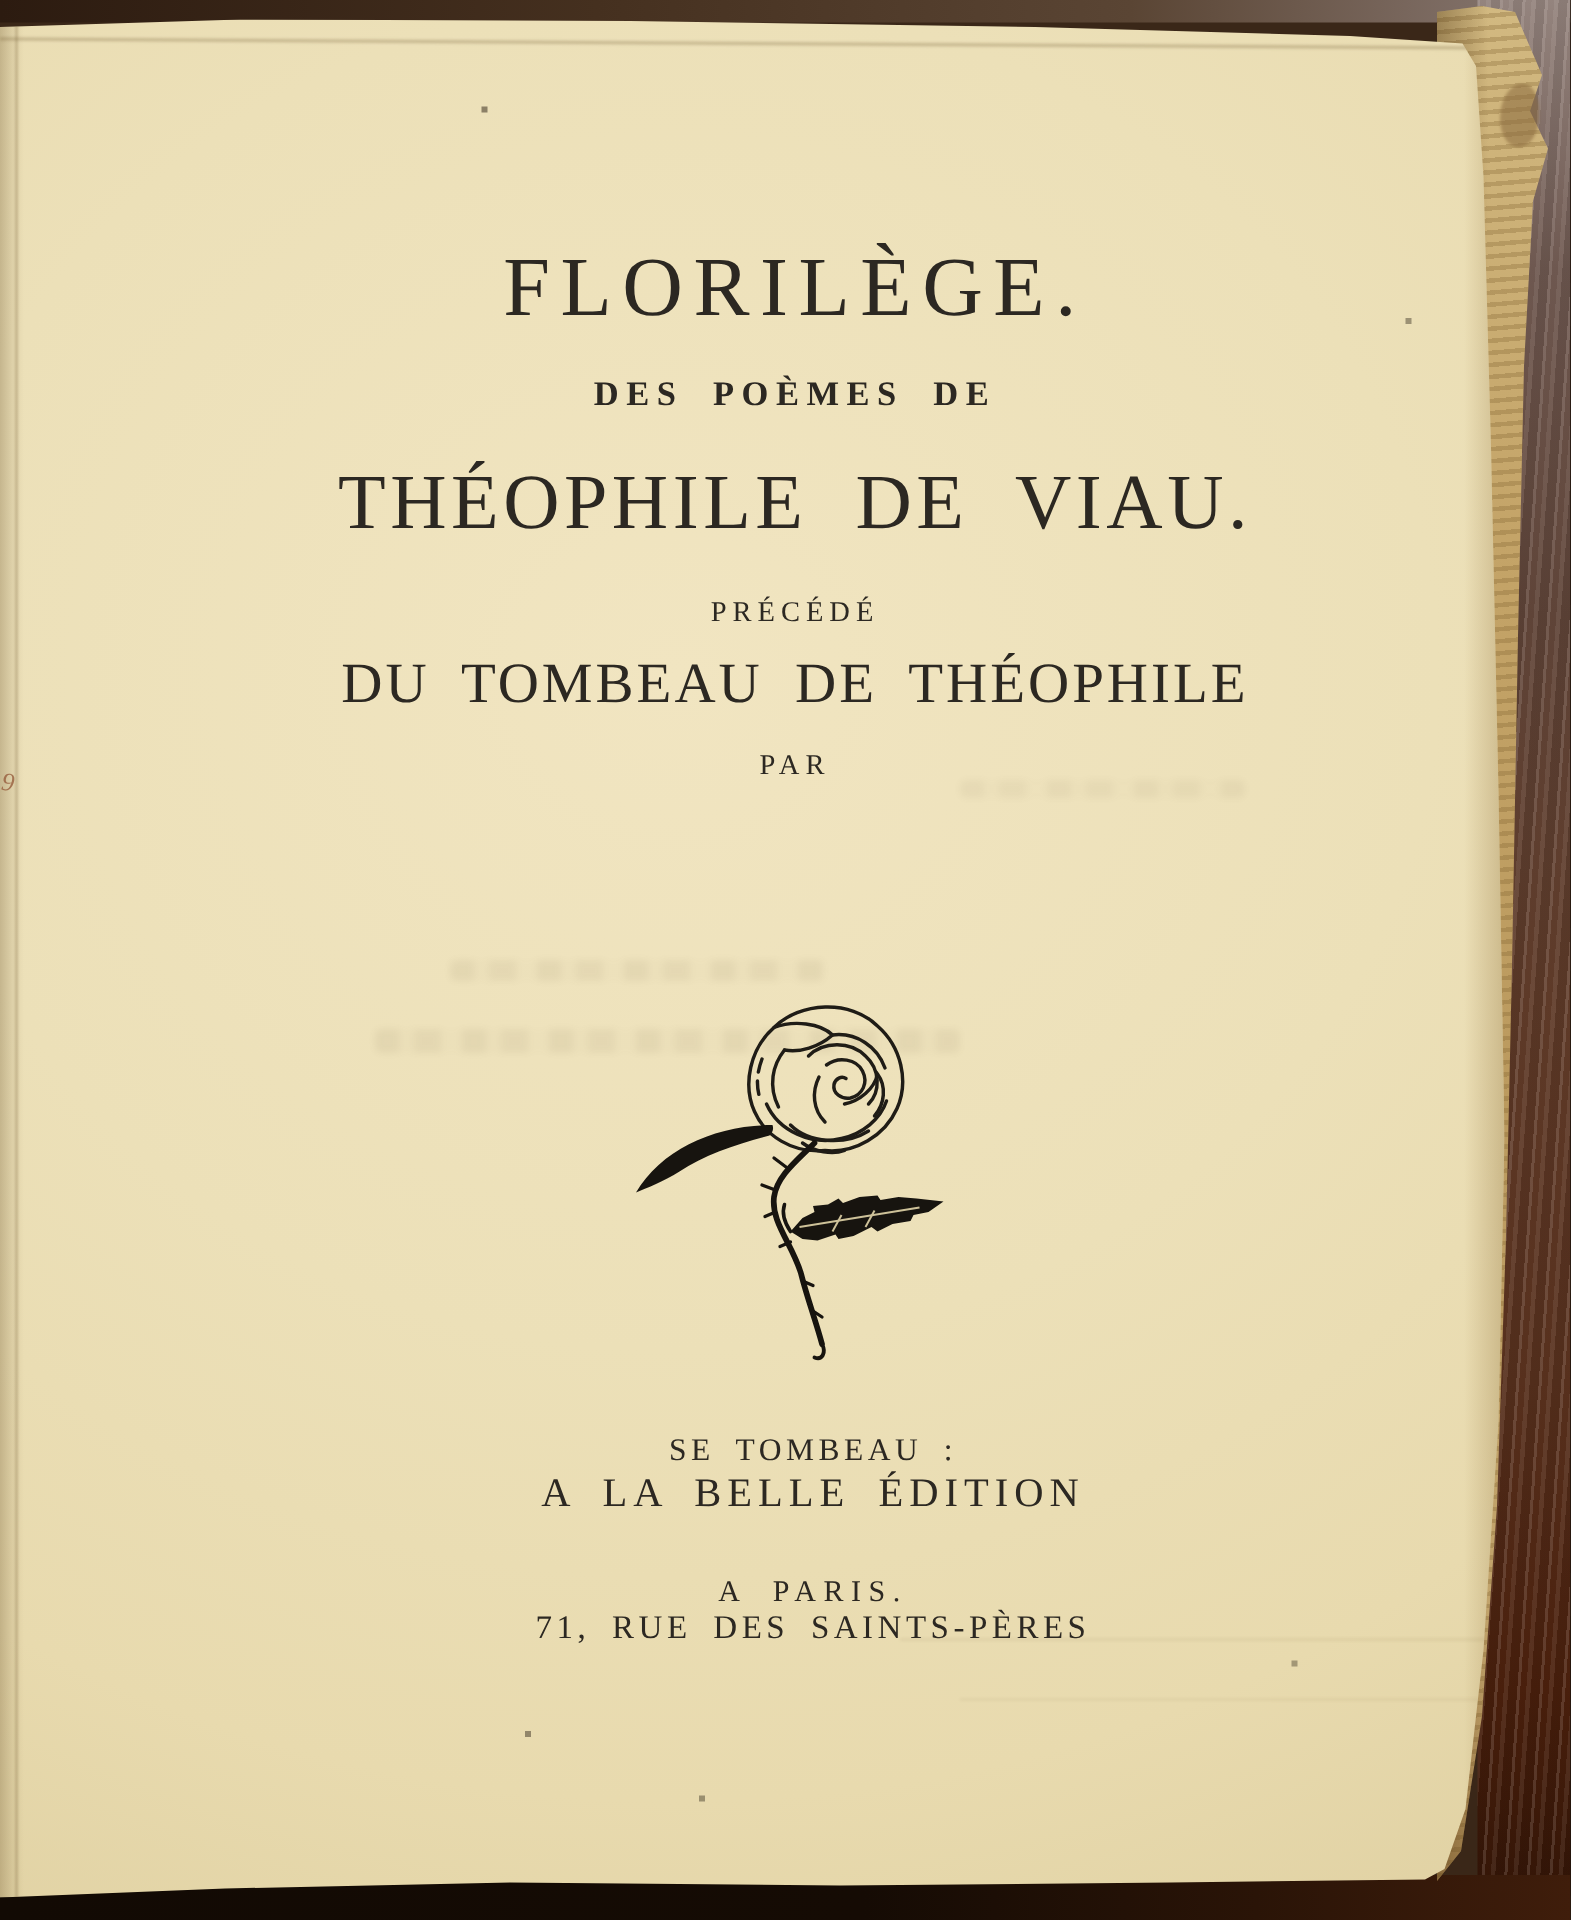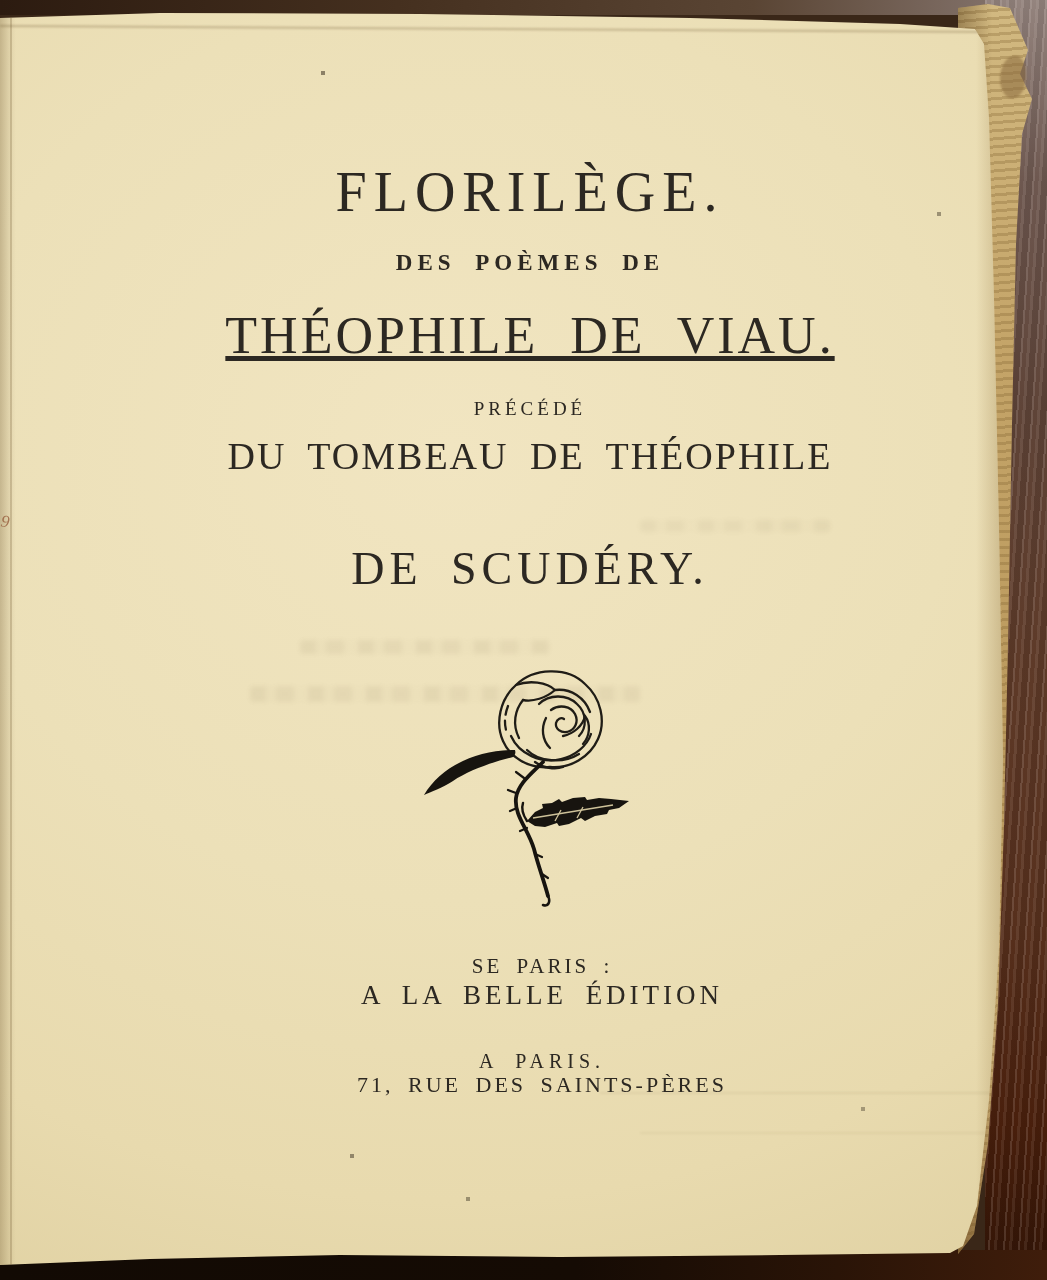--- a/index.html
+++ b/index.html
@@ -77,21 +77,21 @@
                862px 1100px 0 1px rgba(60,50,35,.4),
                938px 205px 0 1px rgba(60,50,35,.45);}
   .marginalia{
     position:absolute;left:1px;top:504px;font-size:17px;font-style:italic;
     color:rgba(150,92,60,.8);transform:rotate(8deg);
   }
   
   .line{position:absolute;left:28px;width:1004px;text-align:center;color:#2c2822;white-space:nowrap;}
   .t-title   {top:152px;font-size:56px;letter-spacing:7px;word-spacing:6px;}
   .t-series  {top:242px;font-size:23px;letter-spacing:5px;word-spacing:9px;font-weight:bold;}
-  .t-author  {top:298px;font-size:52px;letter-spacing:3px;word-spacing:16px;text-decoration:underline;}
+  .t-author  {top:298px;font-size:52px;letter-spacing:3px;word-spacing:16px;}
   .t-precede {top:390px;font-size:19px;letter-spacing:4px;}
   .t-subtitle{top:426px;font-size:38px;letter-spacing:2px;word-spacing:10px;}
   .t-par     {top:492px;font-size:19px;letter-spacing:4px;}
   .t-editor  {top:534px;font-size:46px;letter-spacing:5px;word-spacing:12px;}
   .imprint .line{left:40px;}
   .t-intro   {top:946px;font-size:21px;letter-spacing:3px;word-spacing:6px;}
   .t-publisher{top:972px;font-size:27px;letter-spacing:4px;word-spacing:8px;}
   .t-address {top:1064px;font-size:22px;letter-spacing:3px;word-spacing:6px;}
   .t-city    {top:1042px;font-size:20px;letter-spacing:5px;word-spacing:8px;}
   
@@ -121,21 +121,21 @@
     <div class="ghost g3"></div>
     <div class="specks"></div>
 
     <div class="marginalia">9</div>
 
     <div class="line t-title">FLORILÈGE.</div>
     <div class="line t-series">DES POÈMES DE</div>
     <div class="line t-author">THÉOPHILE DE VIAU.</div>
     <div class="line t-subtitle">DU TOMBEAU DE THÉOPHILE</div>
     <div class="line t-precede">PRÉCÉDÉ</div>
-    <div class="line t-editor">DE SCUDÉRY.</div>
+    <div class="line t-par">PAR</div>
 
     <svg class="rose" viewBox="0 0 230 255" xmlns="http://www.w3.org/2000/svg">
       <g fill="none" stroke="#1f1c16" stroke-width="2.3" stroke-linecap="round">
 
         <path d="M101,27 C118,10 152,8 170,26 C186,40 191,63 183,81 C175,99 155,111 135,109 C113,111 95,99 88,83 C80,65 85,41 101,27 Z"></path>
 
         <path d="M101,27 C114,22 132,24 140,32 C131,40 118,44 108,42"></path>
         <path d="M108,42 C100,52 97,66 104,80"></path>
 
         <path d="M93,48 C90,56 89,64 91,72" stroke-dasharray="9 6"></path>
@@ -171,20 +171,20 @@
         <path d="M101,135 L93,132" stroke-width="2.2"></path>
         <path d="M102,150 L95,153" stroke-width="2.2"></path>
         <path d="M112,170 L105,173" stroke-width="2.2"></path>
         <path d="M120,196 L127,199" stroke-width="2.2"></path>
         <path d="M127,216 L133,220" stroke-width="2.2"></path>
         <path d="M112,163 C108,157 106,151 108,145" stroke-width="2.4"></path>
       </g>
     </svg>
 
     <div class="imprint">
-      <div class="line t-intro">SE PARIS :</div>
+      <div class="line t-intro">SE TOMBEAU :</div>
       <div class="line t-publisher">A LA BELLE ÉDITION</div>
       <div class="line t-address">71, RUE DES SAINTS-PÈRES</div>
       <div class="line t-city">A PARIS.</div>
     </div>
   </div>
 
 </div>
 
 </body></html>

